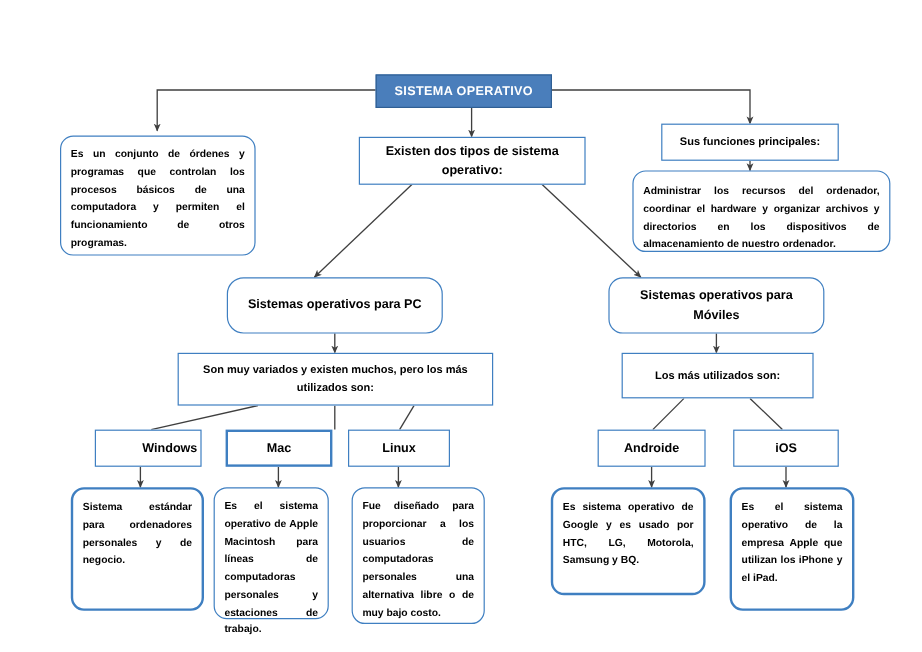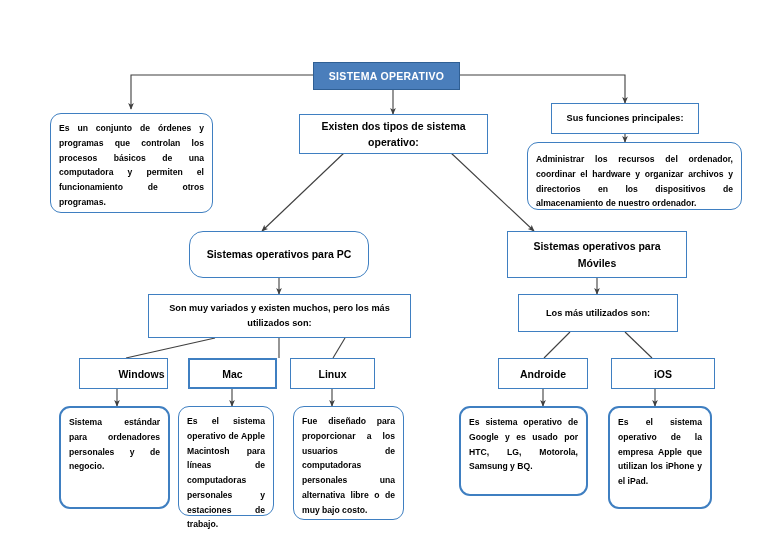--- a/index.html
+++ b/index.html
@@ -141,21 +141,21 @@
   </div>
 
   <div class="node para indent" style="left:527px; top:142px; width:215px; height:68px;">
     <span class="txt">Administrar los recursos del ordenador, coordinar el hardware y organizar archivos y directorios en los dispositivos de almacenamiento de nuestro ordenador.</span>
   </div>
 
   <div class="node hdr" style="left:189px; top:231px; width:180px; height:47px;border-radius:14px;">
     <span class="txt">Sistemas operativos para PC</span>
   </div>
 
-  <div class="node hdr" style="left:507px; top:231px; width:180px; height:47px;">
+  <div class="node hdr" style="left:507px; top:231px; width:180px; height:47px;border-radius:12px;">
     <span class="txt">Sistemas operativos para Móviles</span>
   </div>
 
   <div class="node small-hdr" style="left:148px; top:294px; width:263px; height:44px;">
     <span class="txt">Son muy variados y existen muchos, pero los más utilizados son:</span>
   </div>
 
   <div class="node small-hdr" style="left:518px; top:294px; width:160px; height:38px;">
     <span class="txt">Los más utilizados son:</span>
   </div>
@@ -166,21 +166,21 @@
   <div class="node leaf thick" style="left:188px; top:358px; width:89px; height:31px;">
     <span class="txt">Mac</span>
   </div>
   <div class="node leaf" style="left:290px; top:358px; width:85px; height:31px;">
     <span class="txt">Linux</span>
   </div>
 
   <div class="node leaf" style="left:498px; top:358px; width:90px; height:31px;">
     <span class="txt">Androide</span>
   </div>
-  <div class="node leaf" style="left:611px; top:358px; width:104px; height:31px;">
+  <div class="node leaf" style="left:611px; top:358px; width:88px; height:31px;">
     <span class="txt">iOS</span>
   </div>
 
   <div class="node para thick" style="left:59px; top:406px; width:111px; height:103px;">
     <span class="txt">Sistema estándar para ordenadores personales y de negocio.</span>
   </div>
   <div class="node para" style="left:178px; top:406px; width:96px; height:110px;">
     <span class="txt">Es el sistema operativo de Apple Macintosh para líneas de computadoras personales y estaciones de trabajo.</span>
   </div>
   <div class="node para" style="left:293px; top:406px; width:111px; height:114px;">

